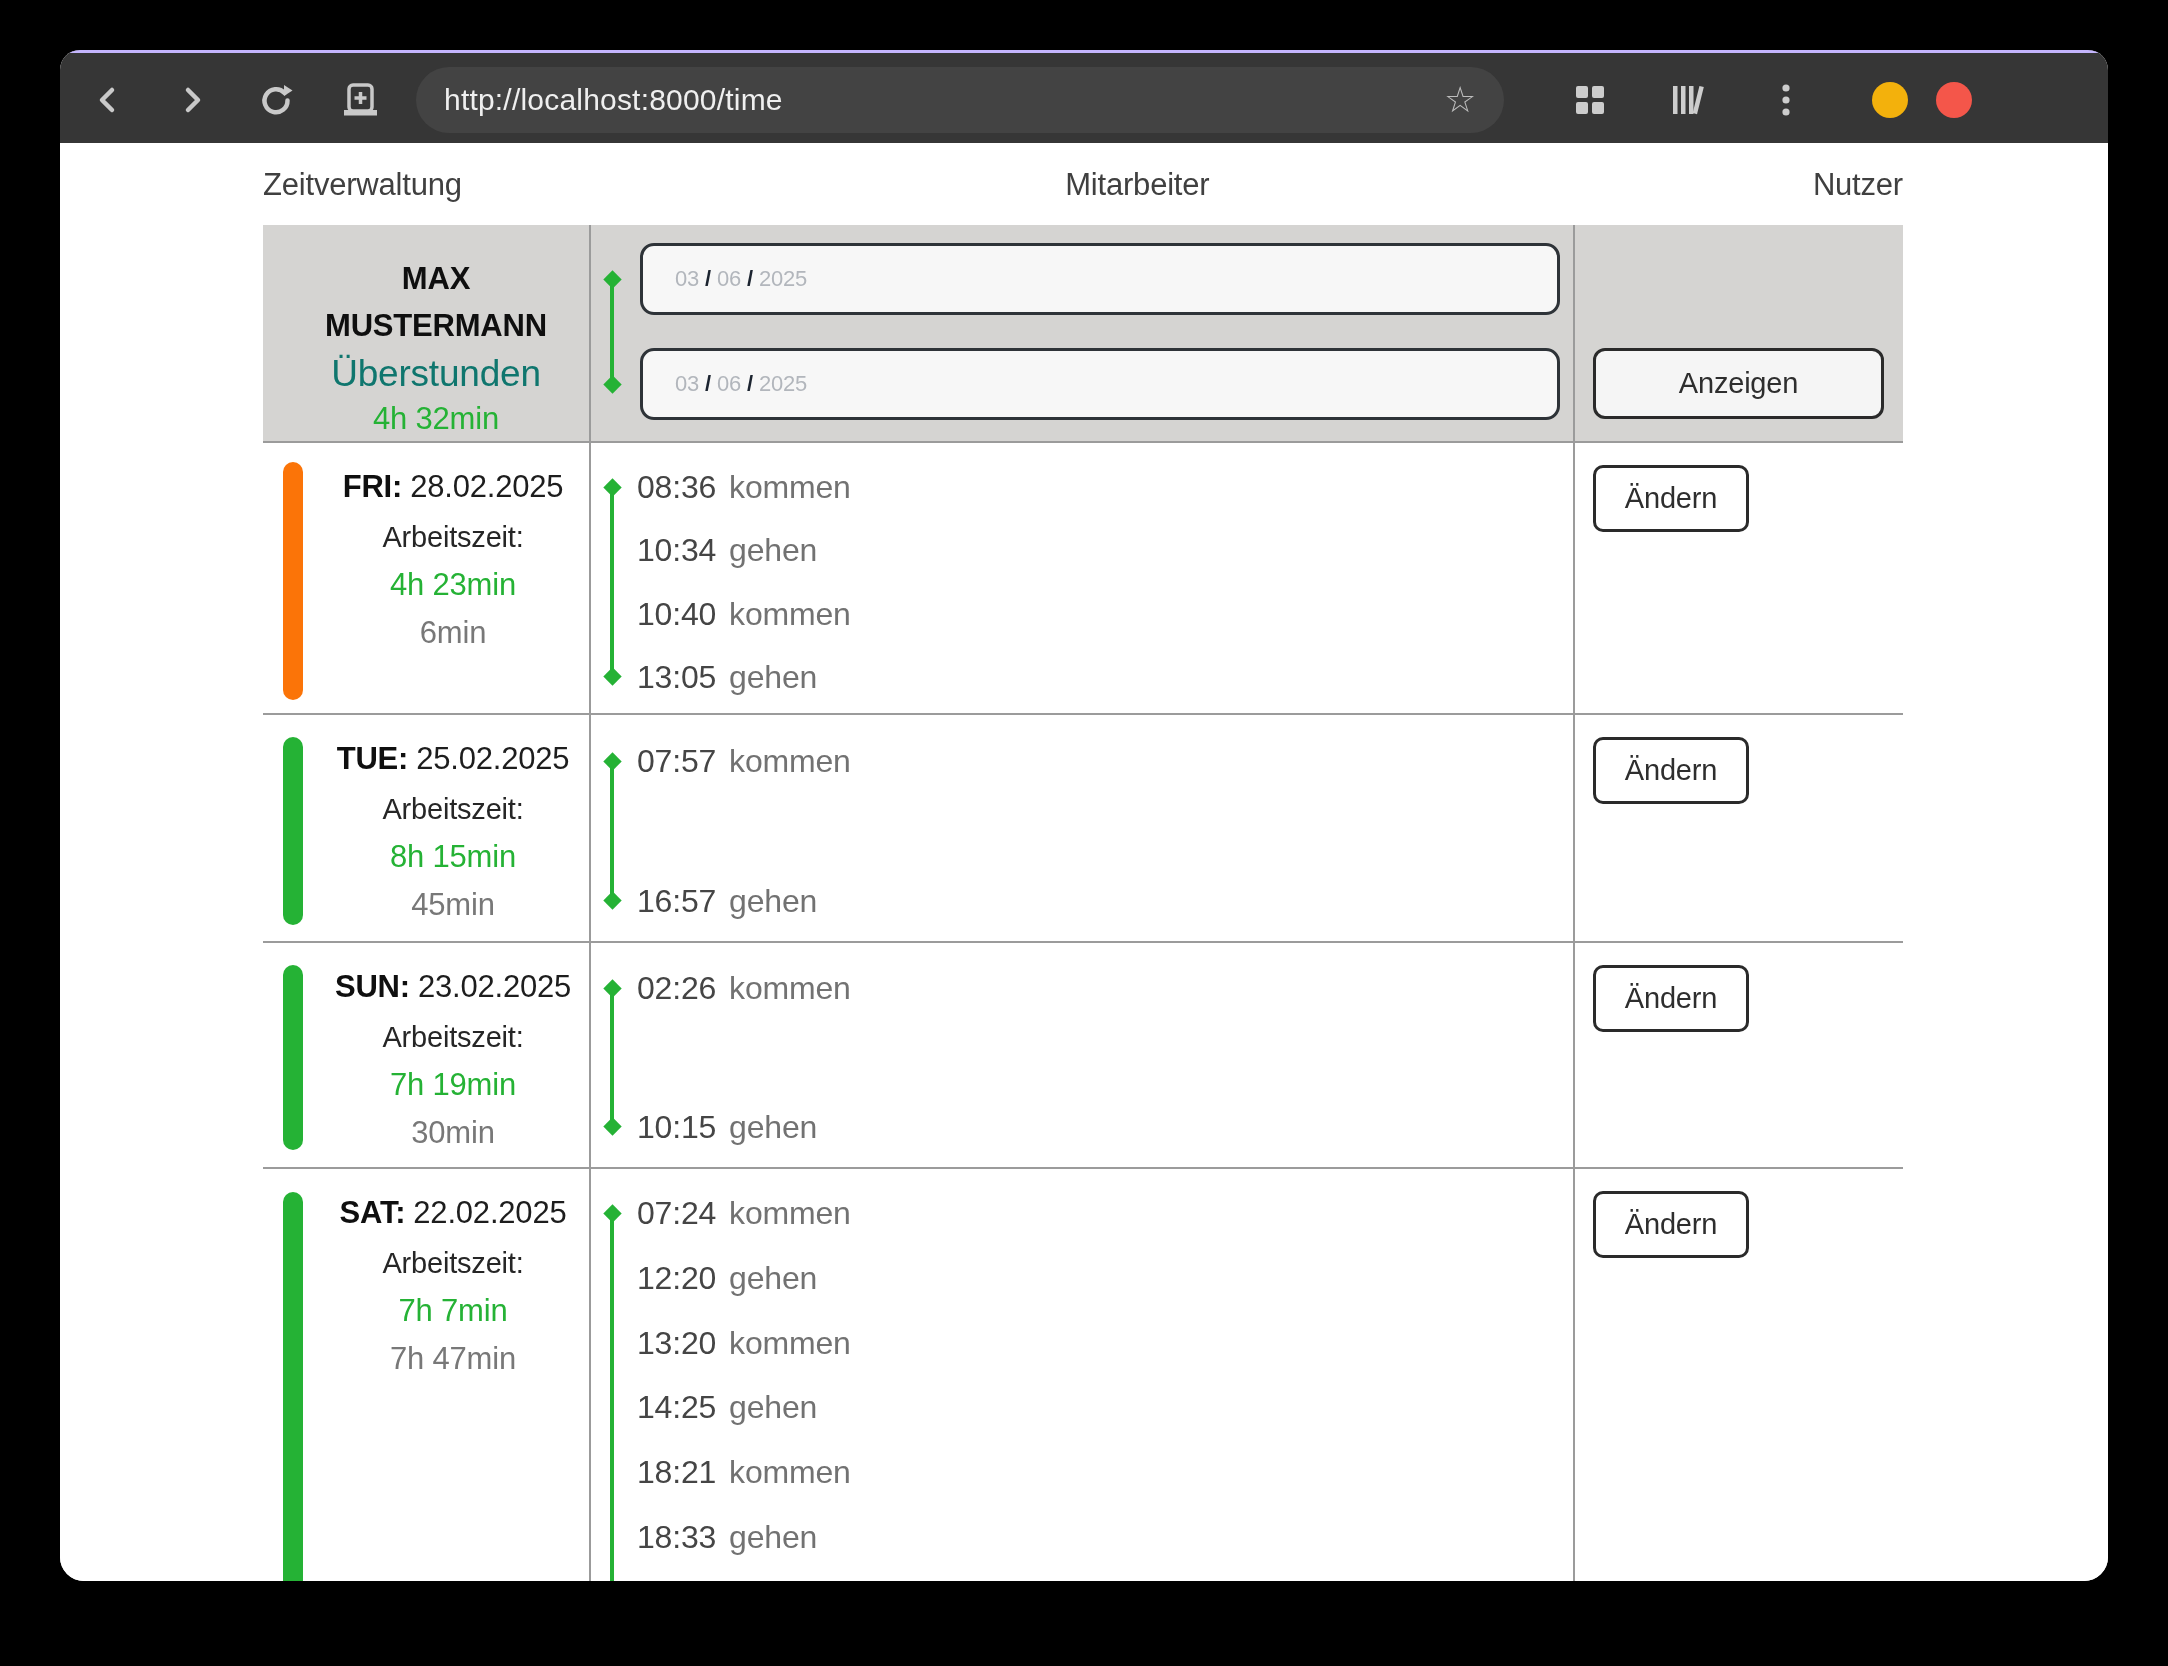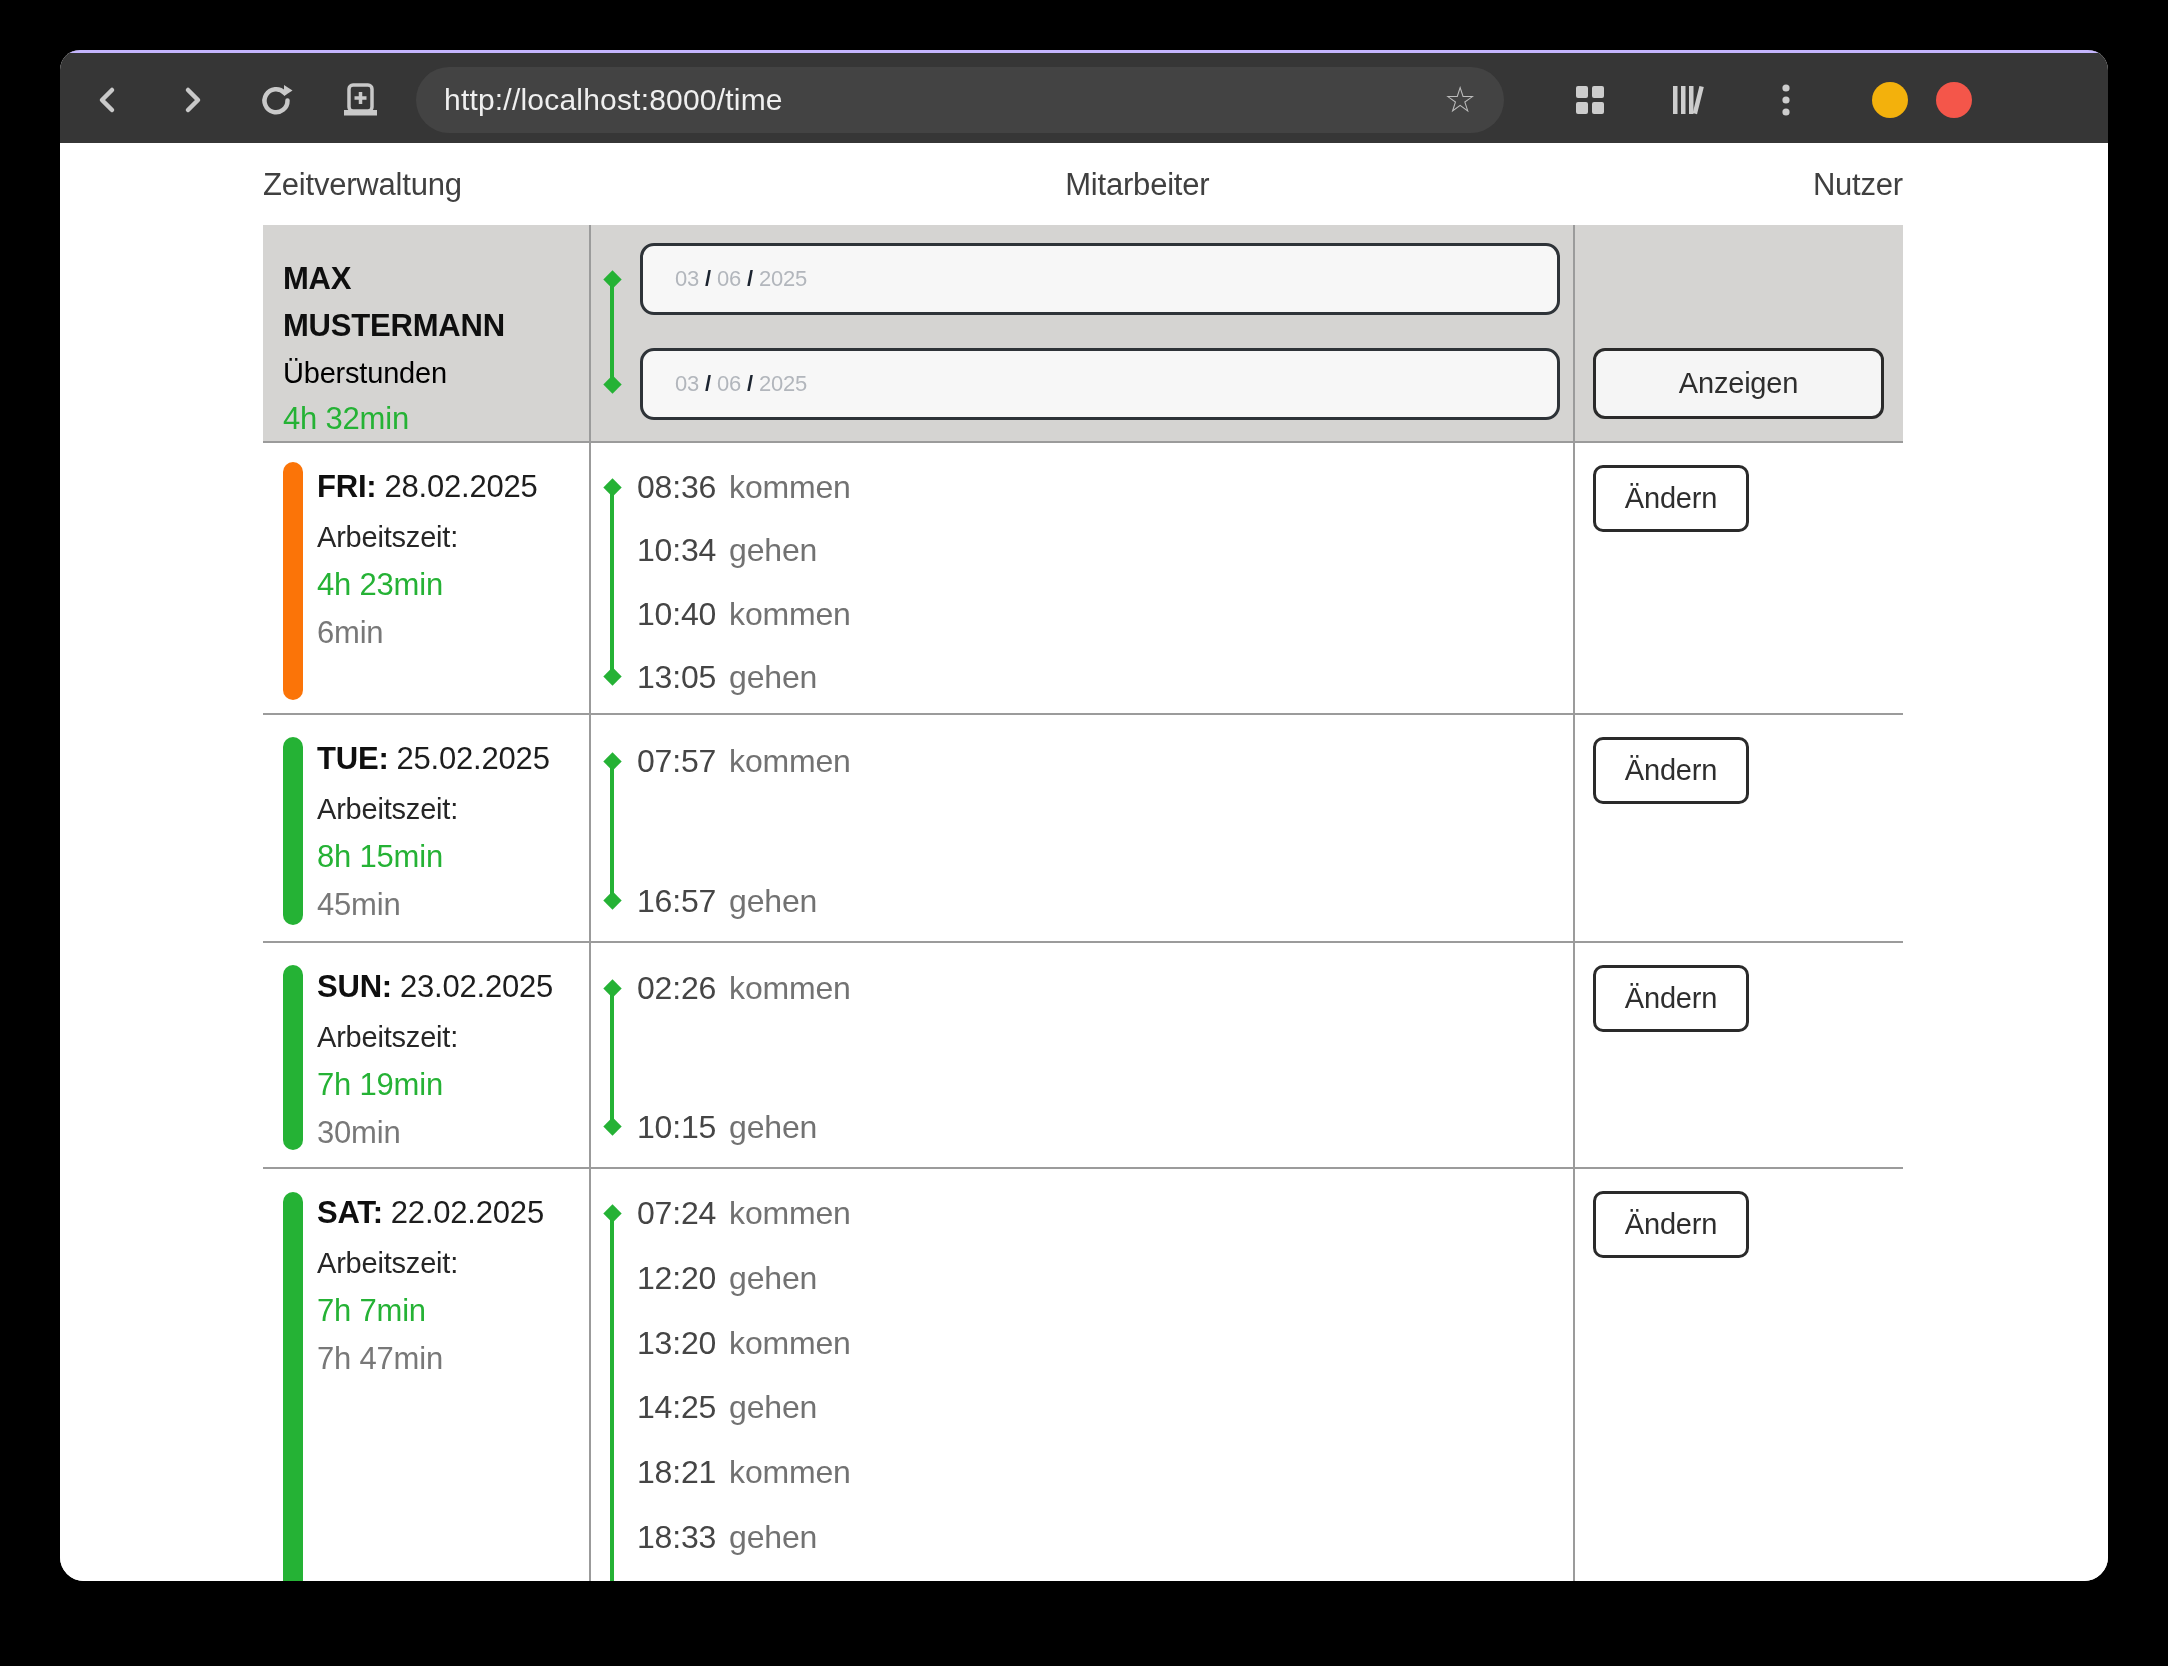--- a/index.html
+++ b/index.html
@@ -40,27 +40,27 @@
     font-size:31px;color:#141414;
   }
   .top-nav a{color:#404040;text-decoration:none;cursor:pointer;}
   .v-divider{position:absolute;width:2px;top:82px;bottom:0;background:#9b9b9b;z-index:3;}
   .v-divider.d1{left:529px;}
   .v-divider.d2{left:1513px;}
   .tbl{position:absolute;left:203px;width:1640px;top:82px;}
   .row{display:flex;border-top:2px solid #9b9b9b;position:relative;box-sizing:border-box;}
   .row.header-row{border-top:none;background:#d5d4d2;height:216px;}
   .col{position:relative;box-sizing:border-box;}
-  .col1{width:326px;}
+  .col1{width:326px;text-align:center;}
   .col2{width:984px;}
   .col3{width:330px;}
   
   .who{padding:30px 0 0 20px;}
   .who .nm{font-size:31px;font-weight:700;color:#0f0f0f;line-height:47px;}
-  .who .ovl{font-size:29px;color:#000000;line-height:45px;margin-top:2px;}
+  .who .ovl{font-size:37px;color:#0f766e;line-height:45px;margin-top:2px;}
   .who .ovv{font-size:31px;line-height:45px;}
   .green{color:var(--accent-green,#25b235);}
   .date-input{
     position:absolute;left:51px;width:920px;height:72px;background:#f7f7f7;
     border:3px solid #2e3338;border-radius:14px;box-sizing:border-box;
     display:flex;align-items:center;padding-left:32px;font-size:22px;cursor:text;
   }
   .date-input .seg{color:#b2b6bc;}
   .date-input .sep{color:#1c2430;font-weight:600;margin:0 6px;}
   .di1{top:18px;}

